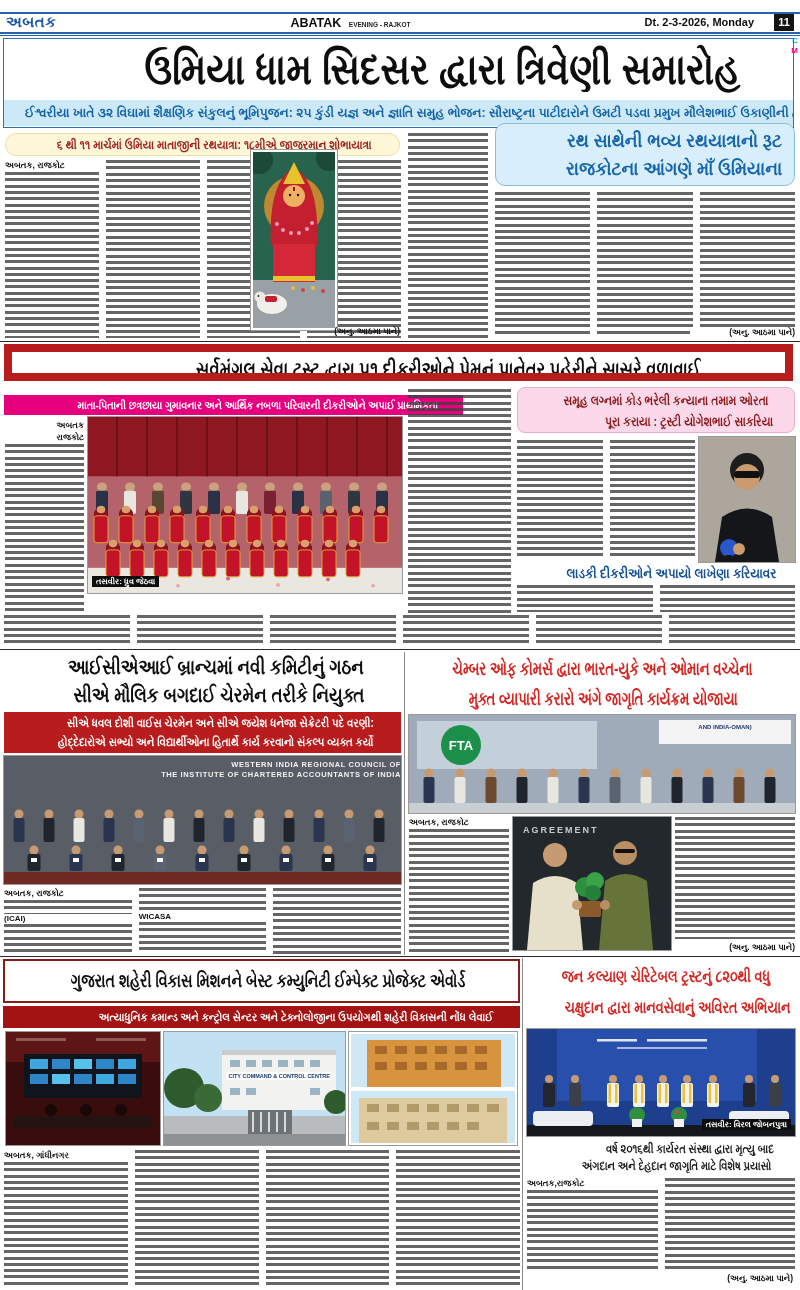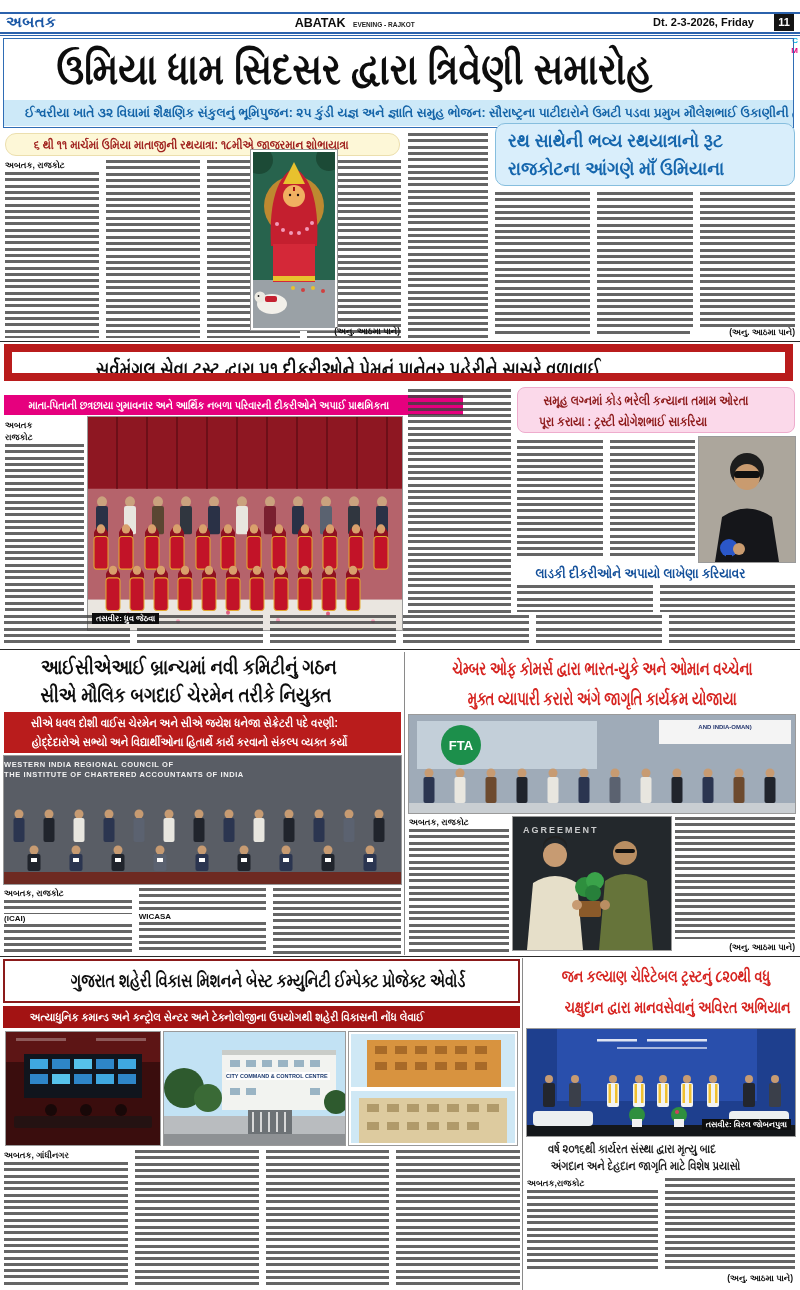--- a/index.html
+++ b/index.html
@@ -1,19 +1,19 @@
 <!DOCTYPE html>
 <html><head>
 <meta charset="utf-8">
 <style>
   html,body{margin:0;padding:0;background:#dedede}
   .page{position:relative;width:800px;height:1290px;margin:0 auto;background:#fff;
         font-family:"Liberation Sans","DejaVu Sans",sans-serif;color:#111;overflow:hidden}
   .abs{position:absolute}
-  .ctr{text-align:left}
+  .ctr{text-align:right}
   .nw{white-space:nowrap;overflow:hidden}
   .sq{display:inline-block;transform-origin:center}
   .sx95{transform:scaleX(.95)}.sx90{transform:scaleX(.90)}.sx88{transform:scaleX(.88)}
   .sx85{transform:scaleX(.85)}.sx80{transform:scaleX(.80)}
   .sx75{transform:scaleX(.75)}.sx70{transform:scaleX(.70)}
   .tx{background-image:repeating-linear-gradient(to bottom,#3f3f3f 0,#3f3f3f 3px,transparent 3px,transparent 6.3px);opacity:.8}
   .cols{display:flex;gap:7px}
   .col{flex:1;display:flex;flex-direction:column}
   .col .tx{flex:1}
   .byline{font-weight:700;font-size:8.5px;line-height:10px;margin-bottom:2px}
@@ -65,21 +65,21 @@
 <div class="page">
 
   <div class="mh-rule" style="top:12px;height:1.5px"></div>
   <div class="abs" style="left:6px;top:13px;width:788px;height:18px;display:flex;align-items:center;justify-content:space-between">
     <span class="logo">અબતક</span>
     <span>
       <span class="mh-name">ABATAK</span>
       <span class="mh-ed">EVENING - RAJKOT</span>
     </span>
     <span style="display:flex;align-items:center">
-      <span class="mh-date">Dt. 2-3-2026, Friday</span>
+      <span class="mh-date">Dt. 2-3-2026, Monday</span>
       <span class="pageno">11</span>
     </span>
   </div>
   <div class="mh-rule" style="top:32px;height:1.5px"></div>
   <div class="mh-rule" style="top:35px;height:1px"></div>
   <div class="abs regC" style="right:2px;top:36px;font-size:8px;font-weight:700">C</div>
   <div class="abs regM" style="right:2px;top:46px;font-size:8px;font-weight:700">M</div>
 
   <div class="leadbox">
     <div class="leadhead ctr nw"><span class="sq sx85">ઉમિયા ધામ સિદસર દ્વારા ત્રિવેણી સમારોહ</span></div>
@@ -163,21 +163,21 @@
     <div class="nw"><span class="sq sx80">સમૂહ લગ્નમાં કોડ ભરેલી કન્યાના તમામ ઓરતા</span></div>
     <div class="nw"><span class="sq sx80">પૂરા કરાયા : ટ્રસ્ટી યોગેશભાઈ સાકરિયા</span></div>
   </div>
 
   <div class="abs col" style="left:5px;top:420px;width:79px;height:192px">
     <div class="byline ctr">અબતક</div>
     <div class="byline ctr">રાજકોટ</div>
     <div class="tx"></div>
   </div>
 
-  <div class="photo" style="left:88px;top:417px;width:314px;height:213px">
+  <div class="photo" style="left:88px;top:417px;width:314px;height:176px">
     <svg viewBox="0 0 314 196" preserveAspectRatio="none">
       <defs>
         <g id="wman">
             <circle cy="0" r="5" fill="#caa27e"></circle>
             <rect x="-6" y="4" width="12" height="26" rx="2" fill="currentColor"></rect>
           </g>
         <g id="wbride">
             <path d="M-7,2 Q0,-11 7,2 L7,8 L-7,8 Z" fill="#8f1020"></path>
             <circle cy="-1" r="4.2" fill="#d9a06c"></circle>
           <rect x="-7" y="6" width="14" height="30" rx="3" fill="#c21328" stroke="#e3a92e" stroke-width="1"></rect>

